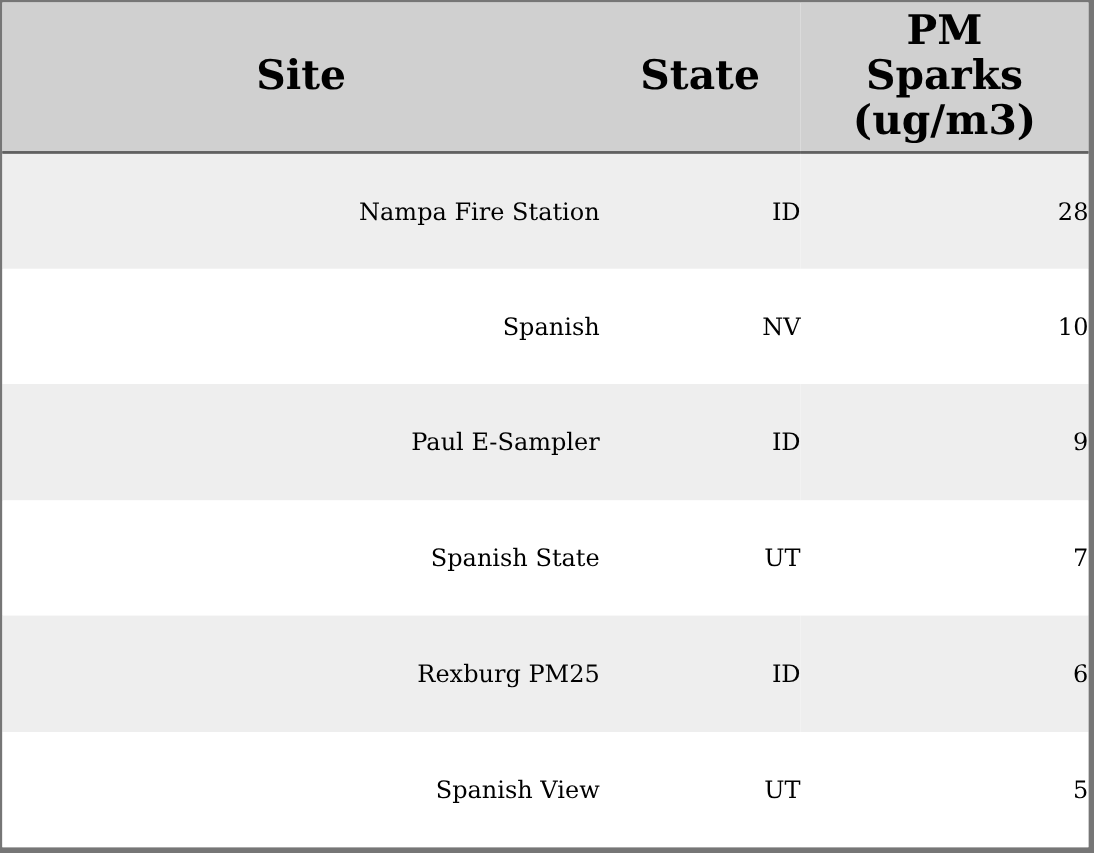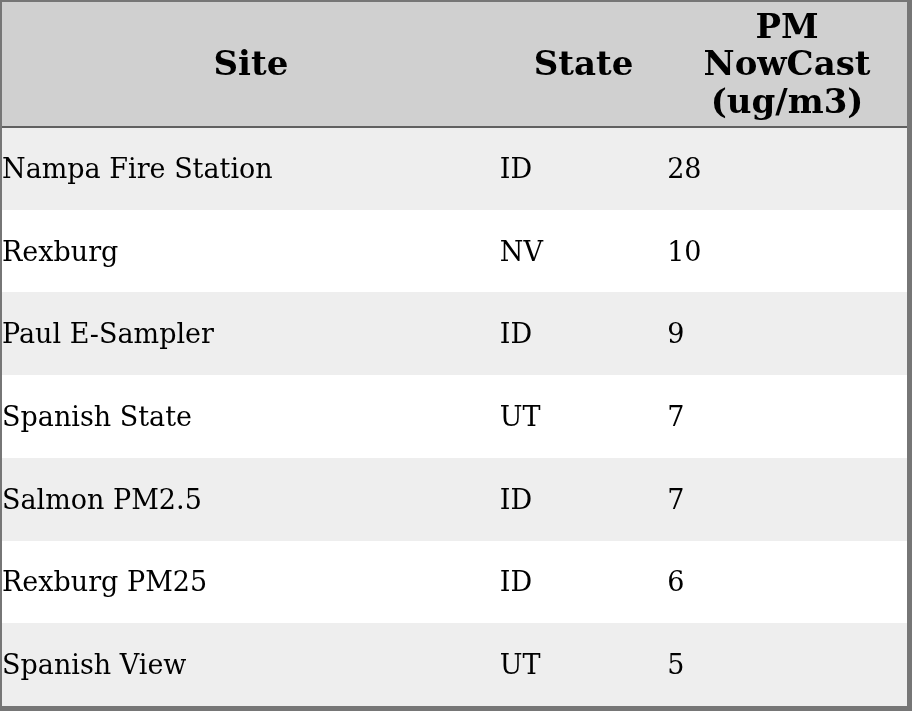--- a/index.html
+++ b/index.html
@@ -40,22 +40,22 @@
     height: 125px;
     font-size: 34px;
     font-weight: bold;
     text-align: center;
     vertical-align: middle;
     line-height: 1.1;
     border-bottom: 2px solid var(--header-divider);
   }
   thead th .hline { display: block; }
   tbody td {
-    font-size: 27px;
-    text-align: left;
+    font-size: 20px;
+    text-align: right;
     vertical-align: middle;
     height: 57.5px;
   }
   tbody tr:nth-child(odd)  { background: var(--row-alt-bg); }
   tbody tr:nth-child(even) { background: var(--row-bg); }
 </style>
 </head>
 <body>
 
 <div class="table-frame">
@@ -68,49 +68,44 @@
     <thead>
       <tr>
         <th>
           <span class="hline">Site</span>
         </th>
         <th>
           <span class="hline">State</span>
         </th>
         <th>
           <span class="hline">PM</span>
-          <span class="hline">NowCast</span>
+          <span class="hline">Sparks</span>
           <span class="hline">(ug/m3)</span>
         </th>
       </tr>
     </thead>
     <tbody>
       <tr>
         <td>Nampa Fire Station</td>
         <td>ID</td>
         <td>28</td>
       </tr>
       <tr>
-        <td>Rexburg</td>
+        <td>Spanish</td>
         <td>NV</td>
         <td>10</td>
       </tr>
       <tr>
         <td>Paul E-Sampler</td>
         <td>ID</td>
         <td>9</td>
       </tr>
       <tr>
         <td>Spanish State</td>
         <td>UT</td>
-        <td>7</td>
-      </tr>
-      <tr>
-        <td>Salmon PM2.5</td>
-        <td>ID</td>
         <td>7</td>
       </tr>
       <tr>
         <td>Rexburg PM25</td>
         <td>ID</td>
         <td>6</td>
       </tr>
       <tr>
         <td>Spanish View</td>
         <td>UT</td>

